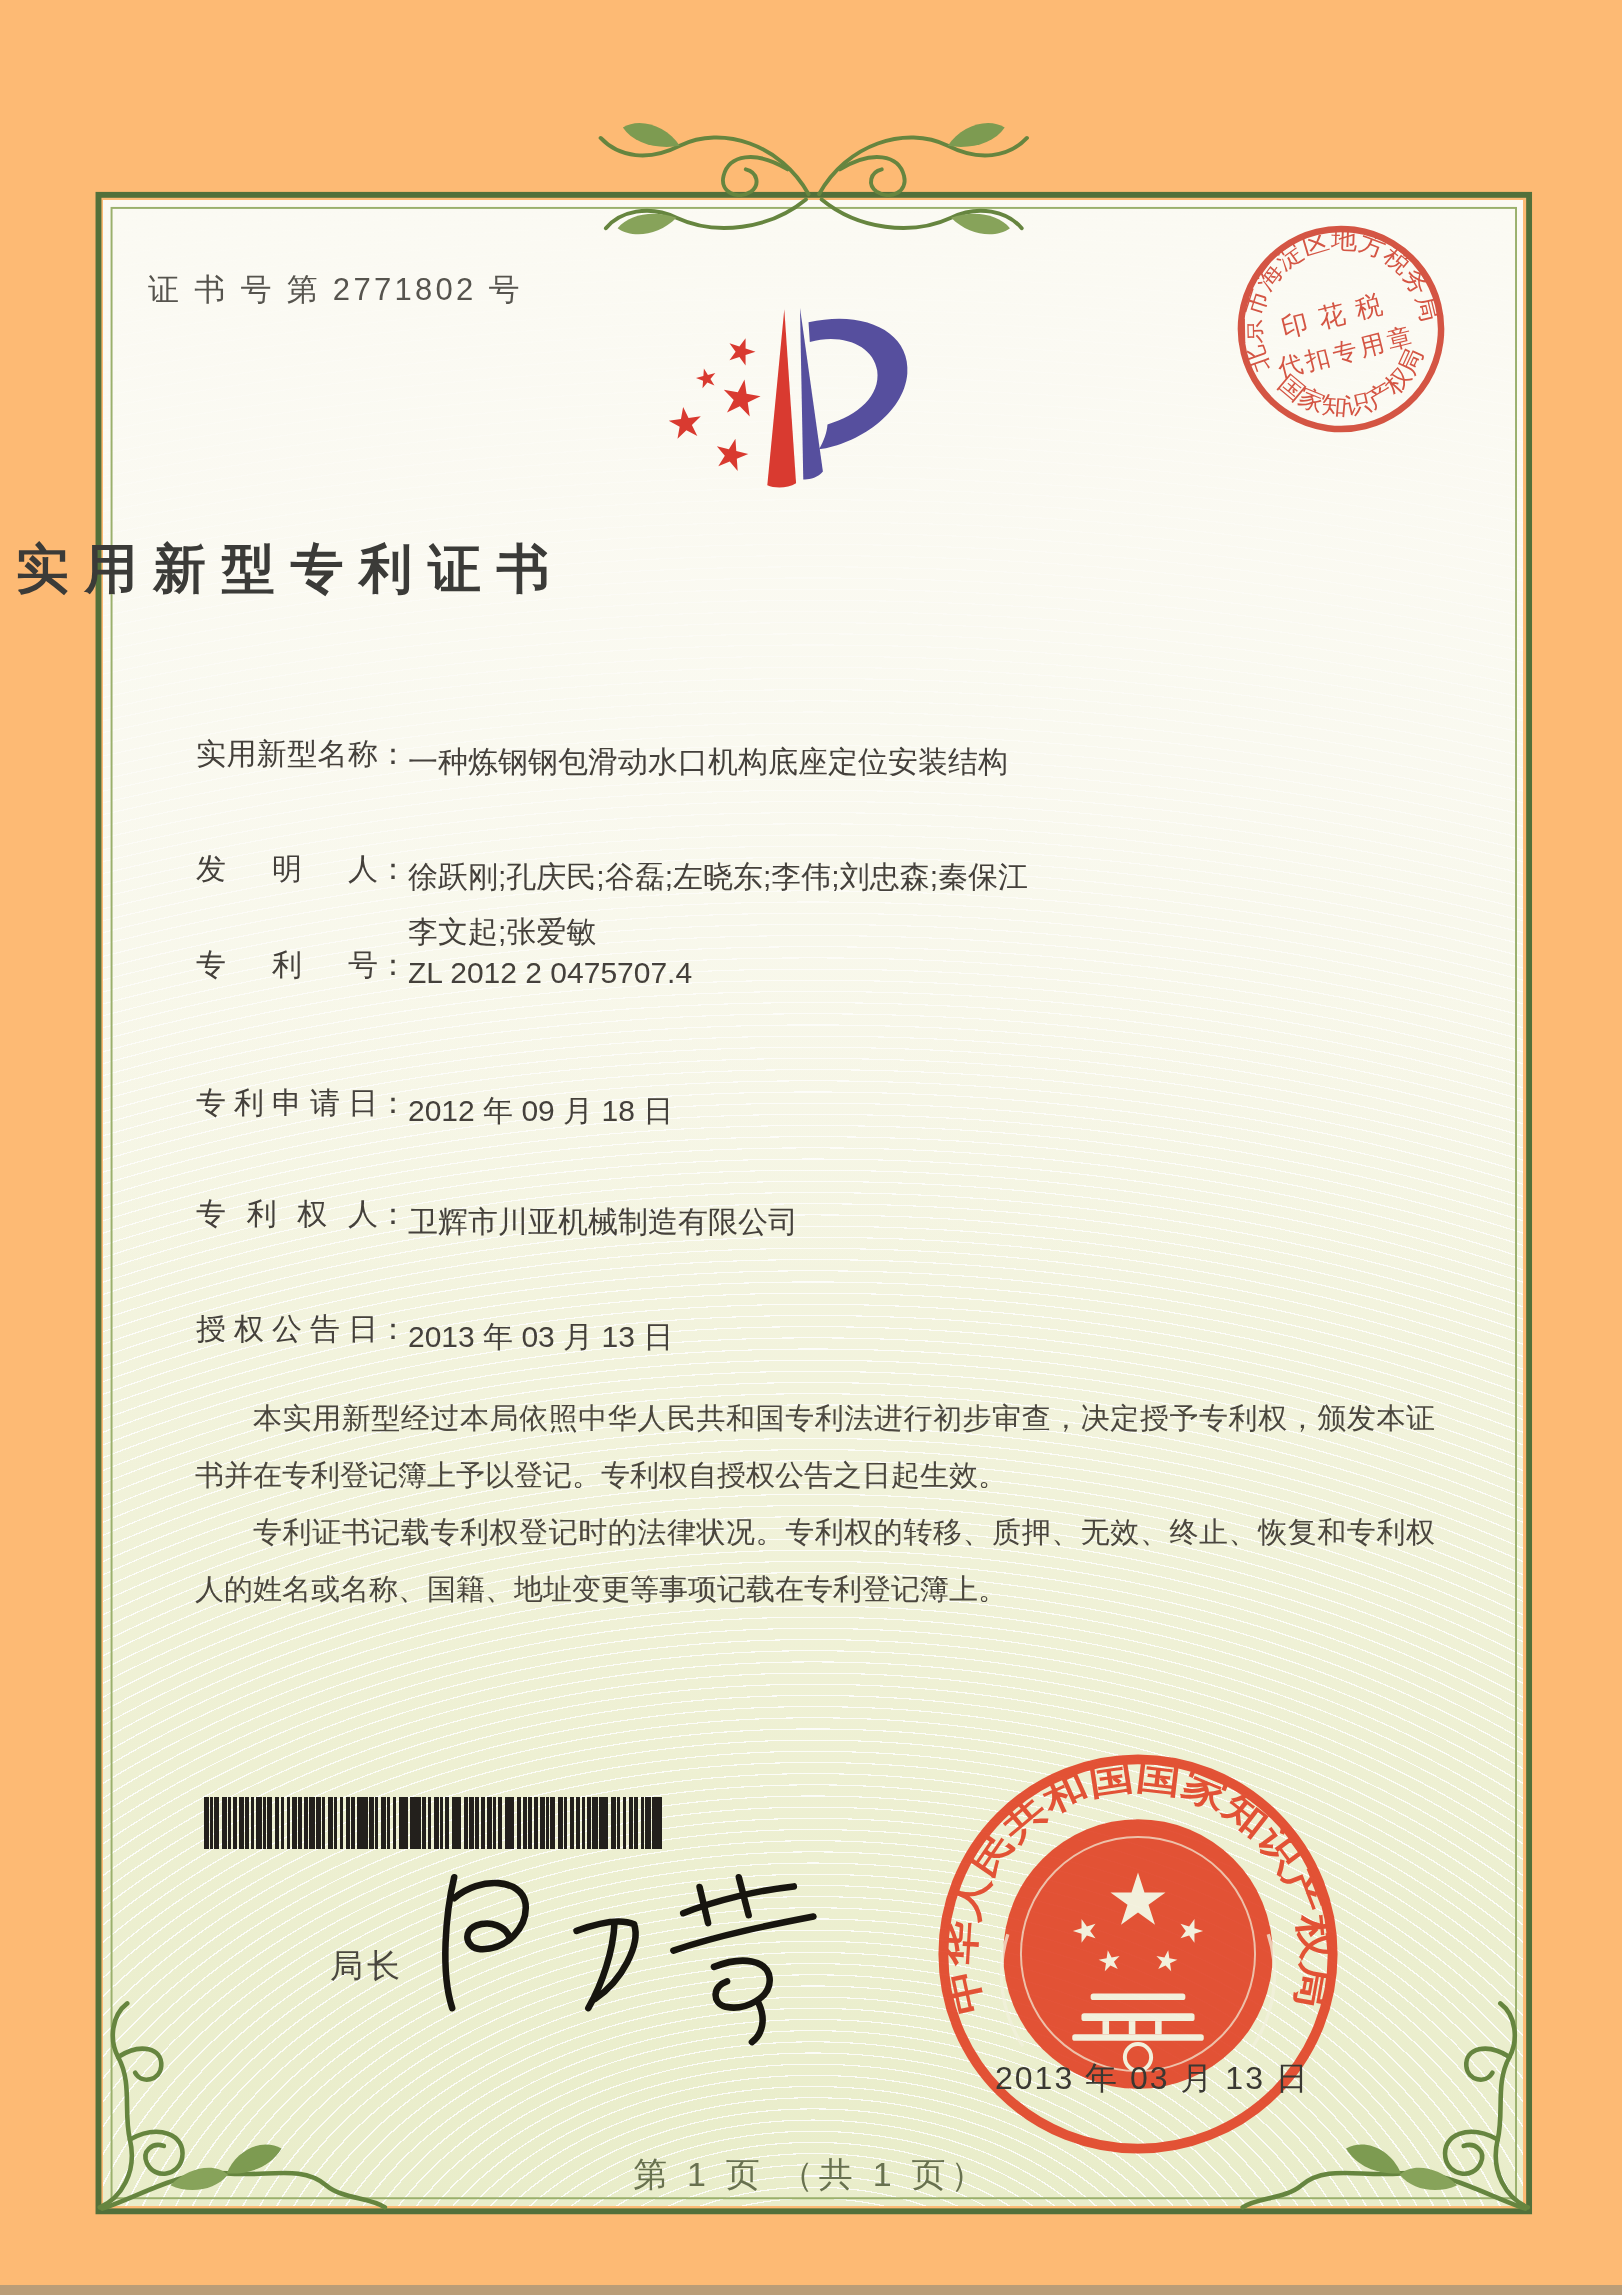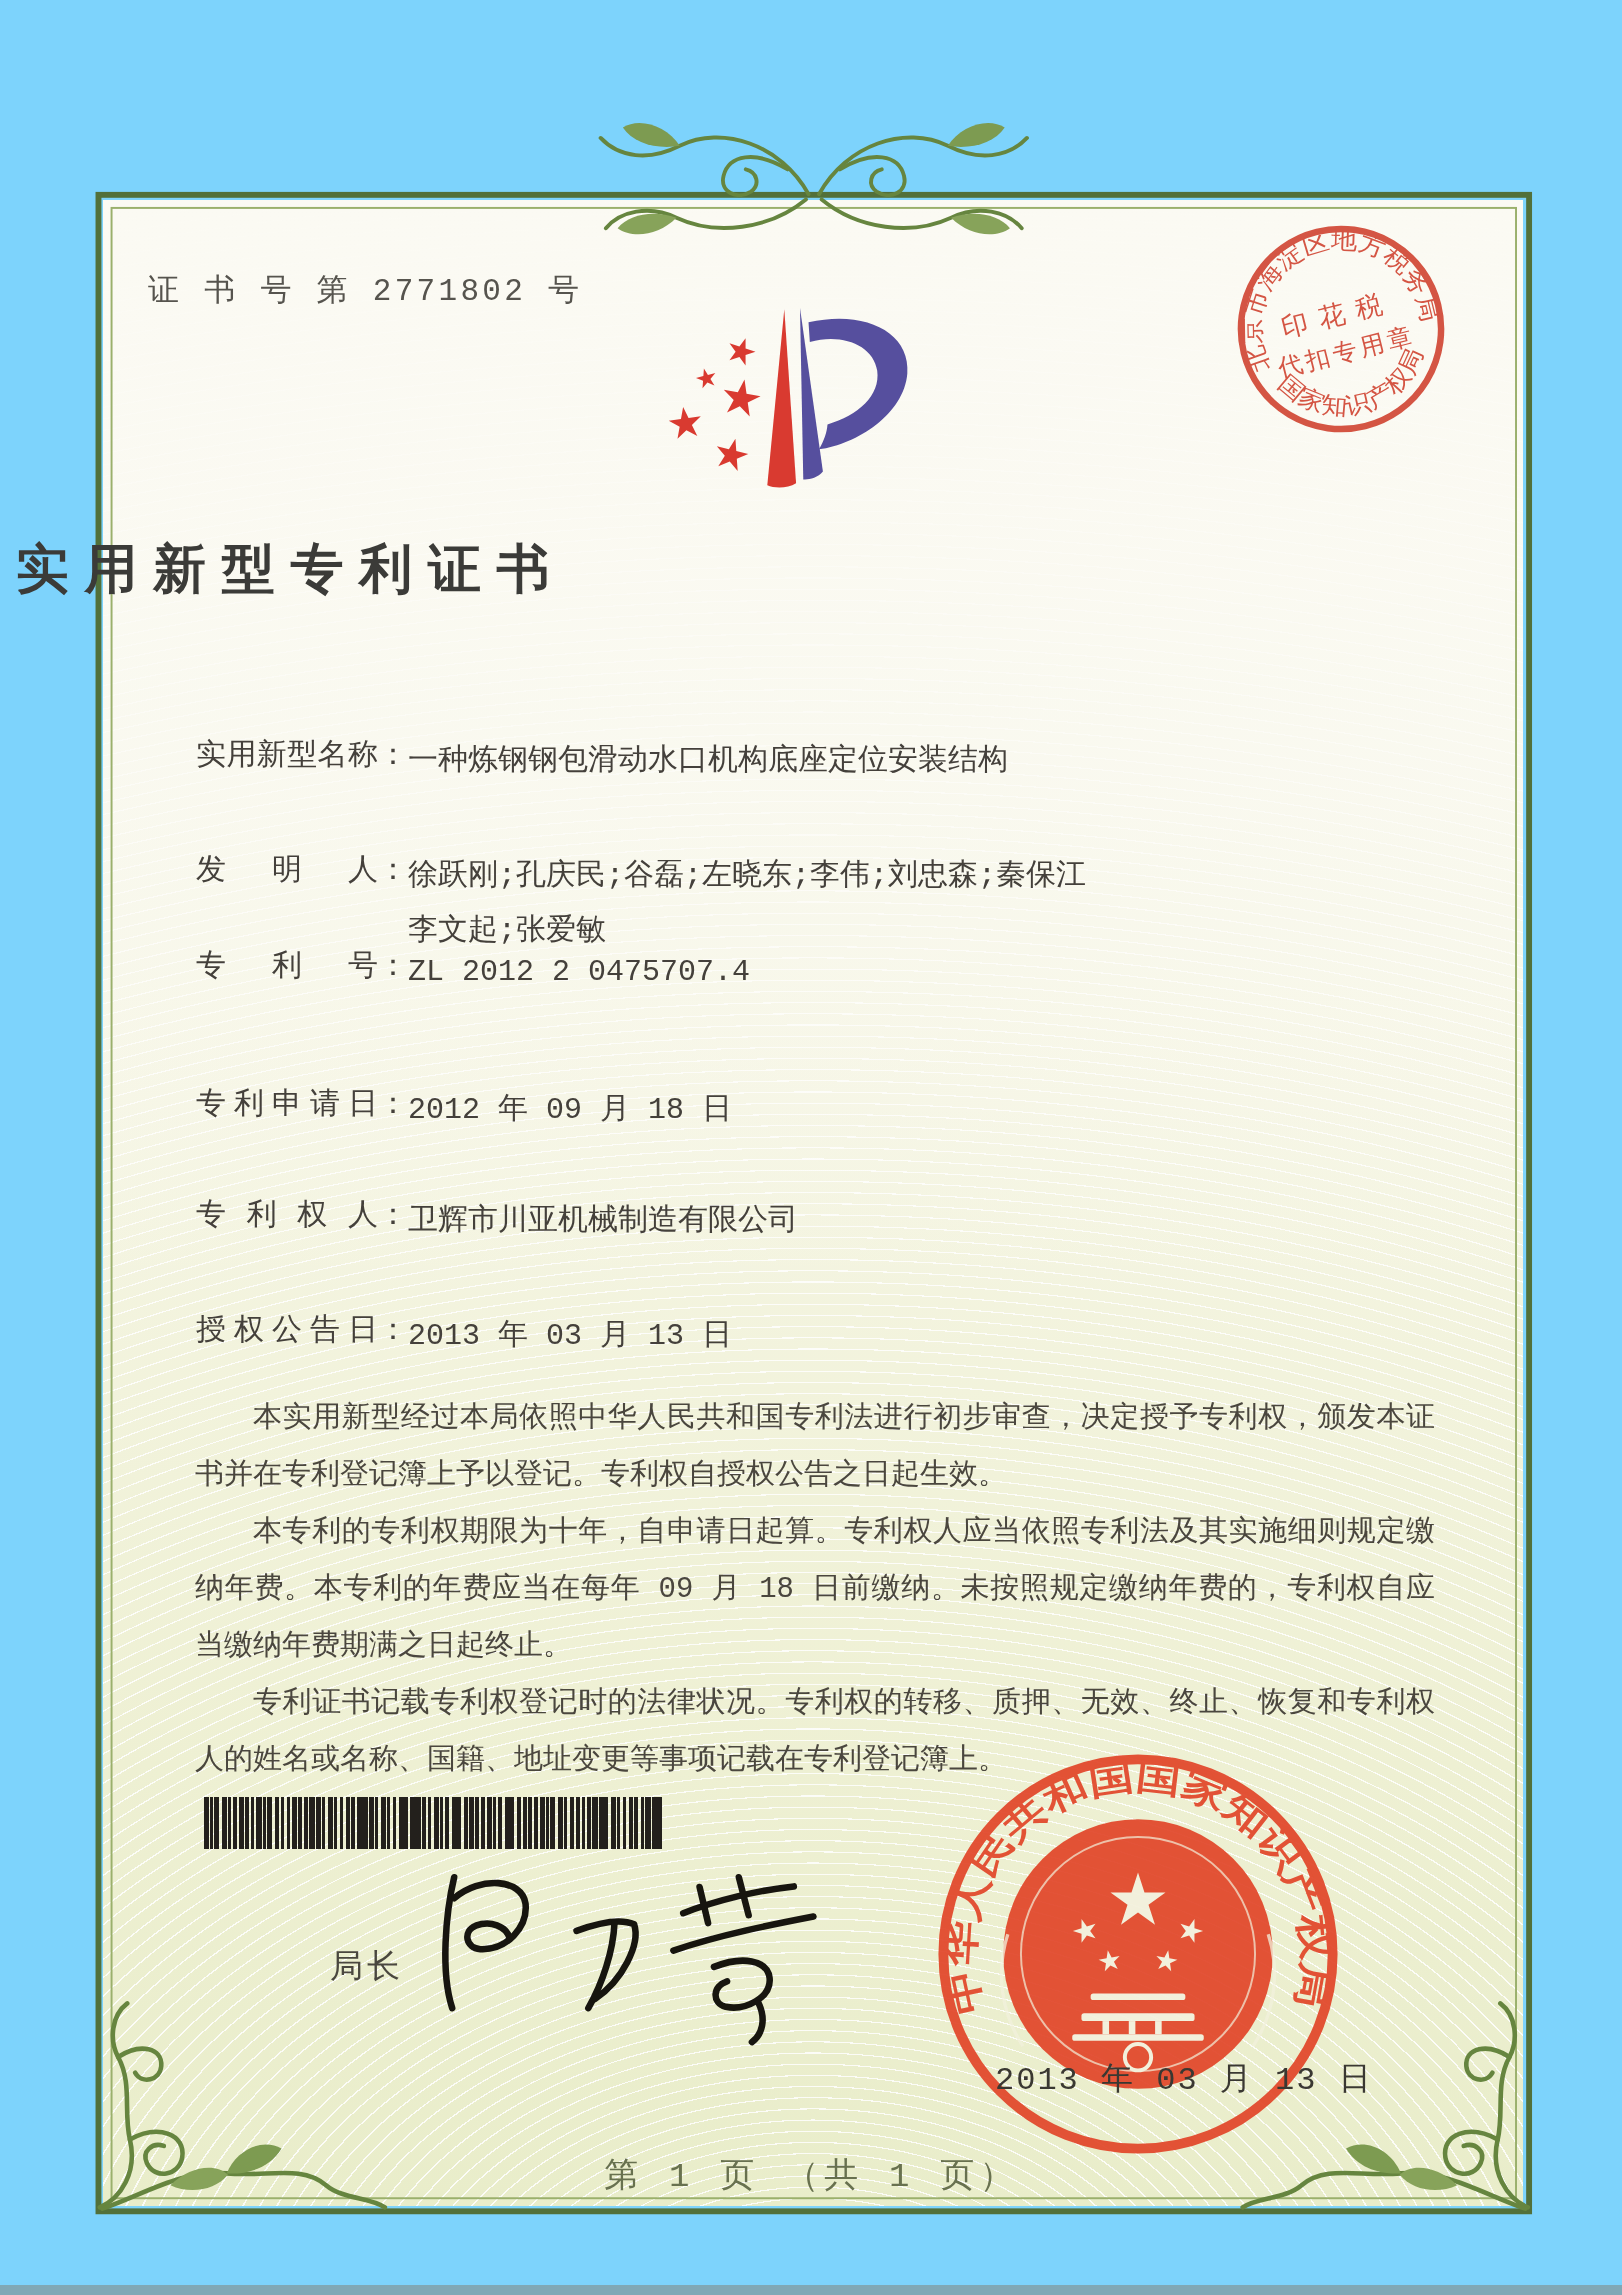--- a/index.html
+++ b/index.html
@@ -1,19 +1,19 @@
 <!DOCTYPE html>
 <html style="font-size:10.5px"><head>
 <meta charset="utf-8">
 <style>
   html,body{margin:0;padding:0;background:#e8e7e2;}
   .page{
     position:relative; width:1623px; height:2295px; overflow:hidden;
-    background:#7dd3fc;
-    font-family:Liberation Mono, monospace;
+    background:#fdba74;
+    font-family:Liberation Sans, sans-serif;
     color:#45413a;
   }
   
   .interior{
     position:absolute; left:103px; top:200px; width:1420px; height:2006px;
     background:
       linear-gradient(180deg, rgba(251,250,243,.96) 0%, rgba(251,250,243,.65) 28%, rgba(251,250,243,0) 55%),
       repeating-radial-gradient(1700px 1210px at 50% 108%, rgba(255,255,255,.85) 0 1.6px, rgba(255,255,255,0) 1.6px 15.7px),
       linear-gradient(180deg, #fbfaf2 0%, #f5f5e3 45%, #eef0d3 78%, #e9edca 100%);
     z-index:1;
@@ -178,21 +178,20 @@
     </div>
 
     <div class="row row-grant">
       <span class="lbl">授权公告日</span>
         <span class="colon">：</span>
       <span class="val">2013 年 03 月 13 日</span>
     </div>
 
     <div class="paragraphs">
       <p>本实用新型经过本局依照中华人民共和国专利法进行初步审查，决定授予专利权，颁发本证书并在专利登记簿上予以登记。专利权自授权公告之日起生效。</p>
-      <p>本专利的专利权期限为十年，自申请日起算。专利权人应当依照专利法及其实施细则规定缴纳年费。本专利的年费应当在每年 09 月 18 日前缴纳。未按照规定缴纳年费的，专利权自应当缴纳年费期满之日起终止。</p>
       <p>专利证书记载专利权登记时的法律状况。专利权的转移、质押、无效、终止、恢复和专利权人的姓名或名称、国籍、地址变更等事项记载在专利登记簿上。</p>
     </div>
 
     <div class="barcode"></div>
 
     <div class="sig-label">局长</div>
 
     <svg class="signature" width="445" height="203" viewBox="0 0 680 310">
       <g fill="none" stroke="#17150f" stroke-width="10" stroke-linecap="round" stroke-linejoin="round">
         <path d="M 95,40 C 82,95 74,185 92,240"></path>

